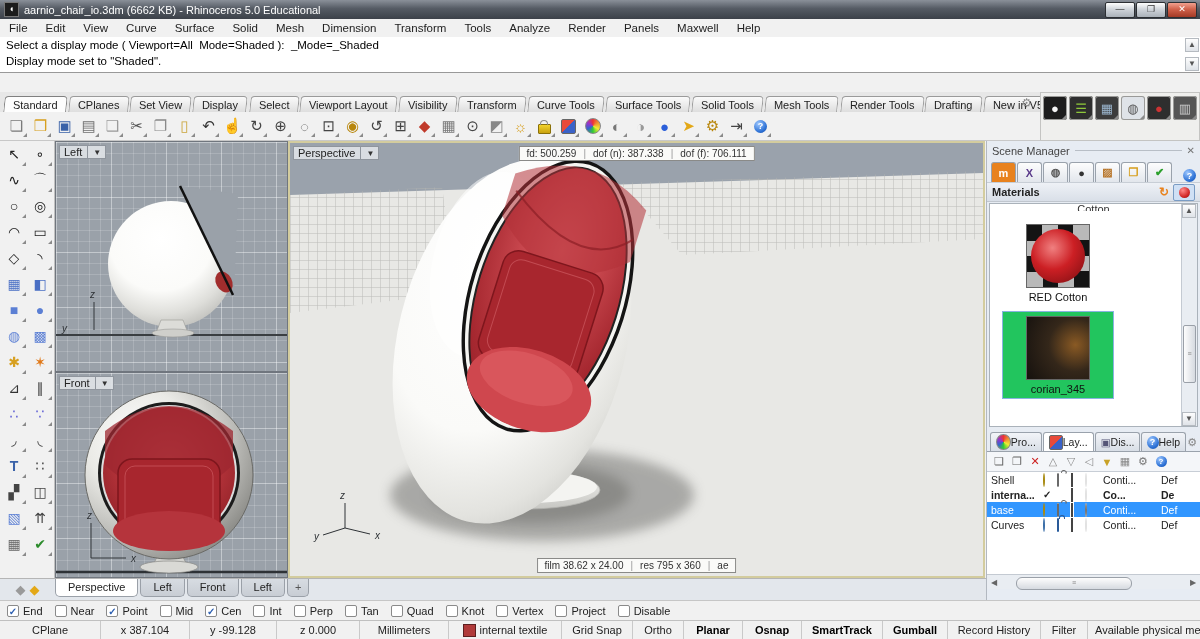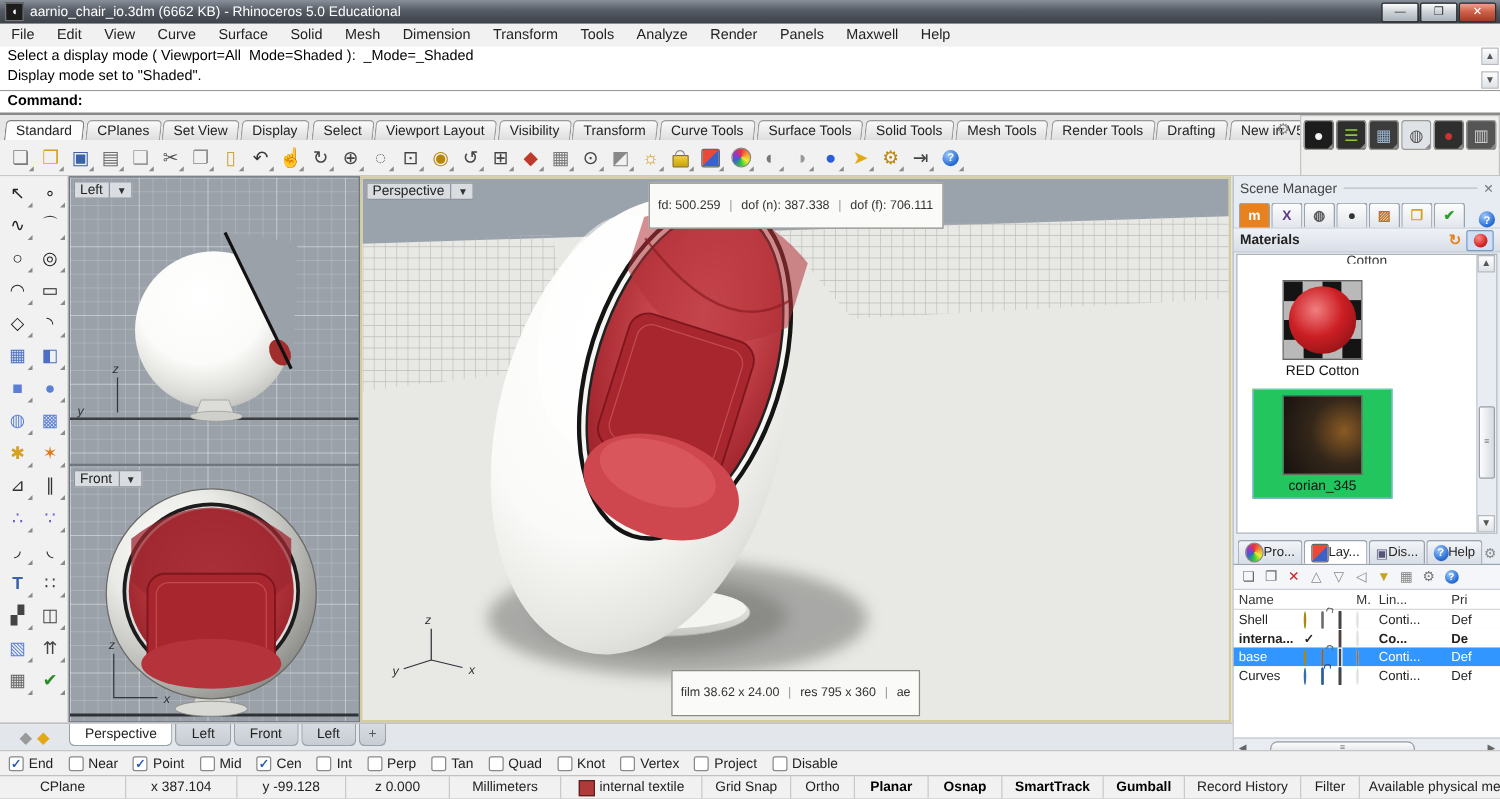--- a/index.html
+++ b/index.html
@@ -42,21 +42,21 @@
     linear-gradient(90deg,rgba(255,255,255,.16) 1px,transparent 1px),
     linear-gradient(rgba(255,255,255,.30) 1px,transparent 1px),
     linear-gradient(90deg,rgba(255,255,255,.30) 1px,transparent 1px);
     background-size:11px 11px,11px 11px,55px 55px,55px 55px;border:1px solid #70767e;}
   #vp-left{left:55px;top:141px;width:233px;height:231px;}
   #vp-front{left:55px;top:372px;width:233px;height:206px;}
   #vp-persp{left:288px;top:141px;width:697px;height:437px;border:2px solid #d3cc9e;background:#e8e8e5;}
   .vplabel{position:absolute;top:3px;left:3px;background:rgba(222,226,230,.92);border:1px solid #8f959d;font-size:11px;color:#222;padding:0 4px;display:flex;align-items:center;gap:5px;z-index:5;}
   .vplabel .sep{width:1px;height:12px;background:#8f959d;}
   .vplabel .dd{font-size:8px;color:#333;}
-  .hud{position:absolute;left:50%;transform:translateX(-50%);background:#fafaf8;border:1px solid #8a8a88;font-size:10px;color:#333;padding:12px 7px;display:flex;gap:7px;white-space:nowrap;z-index:5;}
+  .hud{position:absolute;left:50%;transform:translateX(-50%);background:#fafaf8;border:1px solid #8a8a88;font-size:10px;color:#333;padding:1px 7px;display:flex;gap:7px;white-space:nowrap;z-index:5;}
   .hud .hsep{color:#999;}
   #hudtop{top:3px;}
   #hudbot{bottom:3px;}
   .vp svg{position:absolute;left:0;top:0;}
   
   #rightpanel{position:absolute;left:986px;top:141px;width:214px;height:459px;background:#e7ecf3;border-left:1px solid #b2b8c0;box-sizing:border-box;font-size:11px;color:#222;}
   #smhead{height:17px;display:flex;align-items:center;padding:1px 5px 0;color:#444;}
   #smhead .rule{flex:1;border-top:1px solid #b8bec6;margin:0 5px;}
   #smhead .x{color:#777;font-size:10px;}
   #smtabs{height:23px;display:flex;align-items:flex-end;padding:0 4px;gap:1px;border-bottom:1px solid #c8ced6;}
@@ -171,23 +171,20 @@
 
   <div id="cmdhist">
     <div class="cline">Select a display mode ( Viewport=All  Mode=Shaded ):  _Mode=_Shaded</div>
     <div class="cline">Display mode set to "Shaded".</div>
     <div id="cmdscroll">
       <div class="sbtn">▲</div>
       <div class="sbtn">▼</div>
     </div>
   </div>
 
-  <div id="cmdline">
-    <span>Command:</span>
-  </div>
 
   <div id="tabbar">
       <div class="ftab active"><span>Standard</span></div>
       <div class="ftab"><span>CPlanes</span></div>
       <div class="ftab"><span>Set View</span></div>
       <div class="ftab"><span>Display</span></div>
       <div class="ftab"><span>Select</span></div>
       <div class="ftab"><span>Viewport Layout</span></div>
       <div class="ftab"><span>Visibility</span></div>
       <div class="ftab"><span>Transform</span></div>
@@ -669,30 +666,20 @@
         <div class="lyt">
           <span style="color: rgb(138, 138, 138);">▦</span>
         </div>
         <div class="lyt">
           <span style="color: rgb(119, 119, 119);">⚙</span>
         </div>
         <div class="lyt">
           <span class="hb" style="width: 11px; height: 11px; font-size: 8px;">?</span>
         </div>
       </div>
-    <div class="lyrow" id="lyhead">
-      <span class="nm">Name</span>
-      <span></span>
-        <span></span>
-        <span></span>
-      <span>M.</span>
-      <span>Lin...</span>
-      <span></span>
-      <span>Pri</span>
-    </div>
     <div id="lyrows">
         <div class="lyrow">
           <span class="nm">Shell</span>
           <span><span class="bulb"></span></span>
           <span><span class="lk open"></span></span>
           <span><span class="sw" style="background: rgb(0, 0, 0);"></span></span>
           <span><span class="mdot"></span></span>
           <span class="lin">Conti...</span>
           <span><span class="dia" style="background: rgb(17, 17, 17);"></span></span>
           <span class="pri">Def</span>

